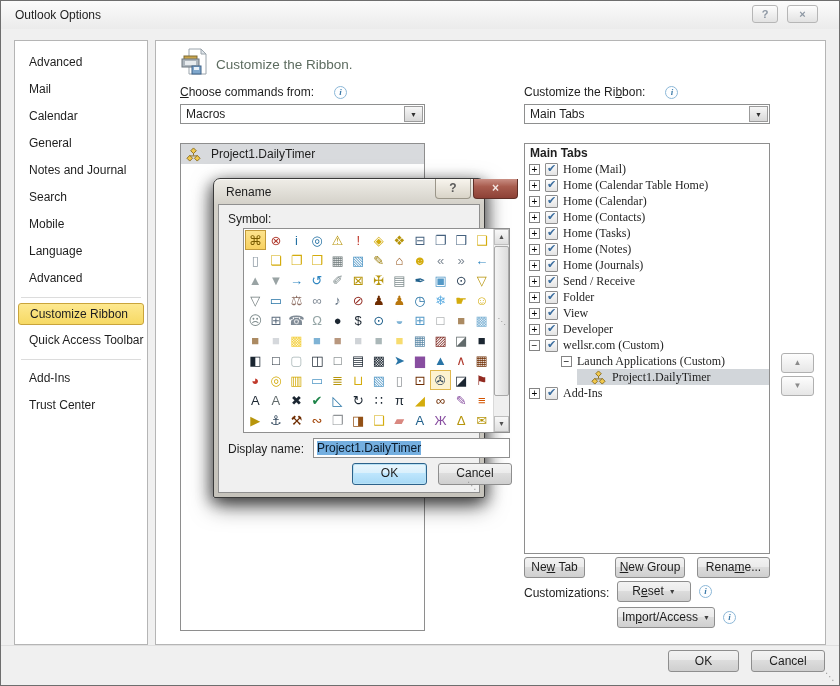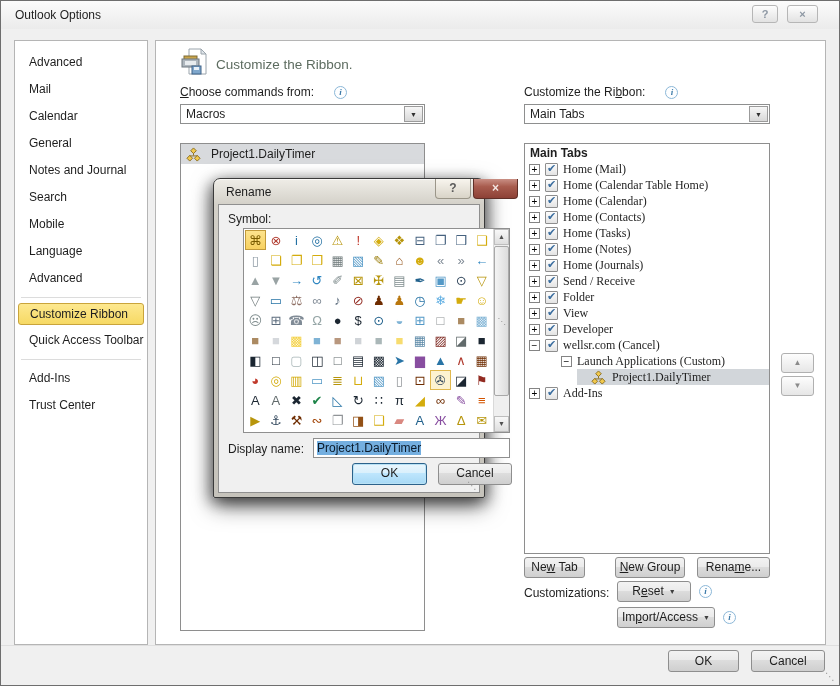--- a/index.html
+++ b/index.html
@@ -288,21 +288,21 @@
               <span class="tree-label">Developer</span>
             </span>
           </div>
           <div class="tree-row">
             <span class="tree-spacer" style="width: 4px;"></span>
             <span class="tree-content">
               <span class="exp">−</span>
               <span class="cb">
                 <span>✔</span>
               </span>
-              <span class="tree-label">wellsr.com (Cancel)</span>
+              <span class="tree-label">wellsr.com (Custom)</span>
             </span>
           </div>
           <div class="tree-row">
             <span class="tree-spacer" style="width: 36px;"></span>
             <span class="tree-content">
               <span class="exp">−</span>
               <span class="tree-label">Launch Applications (Custom)</span>
             </span>
           </div>
           <div class="tree-row">

